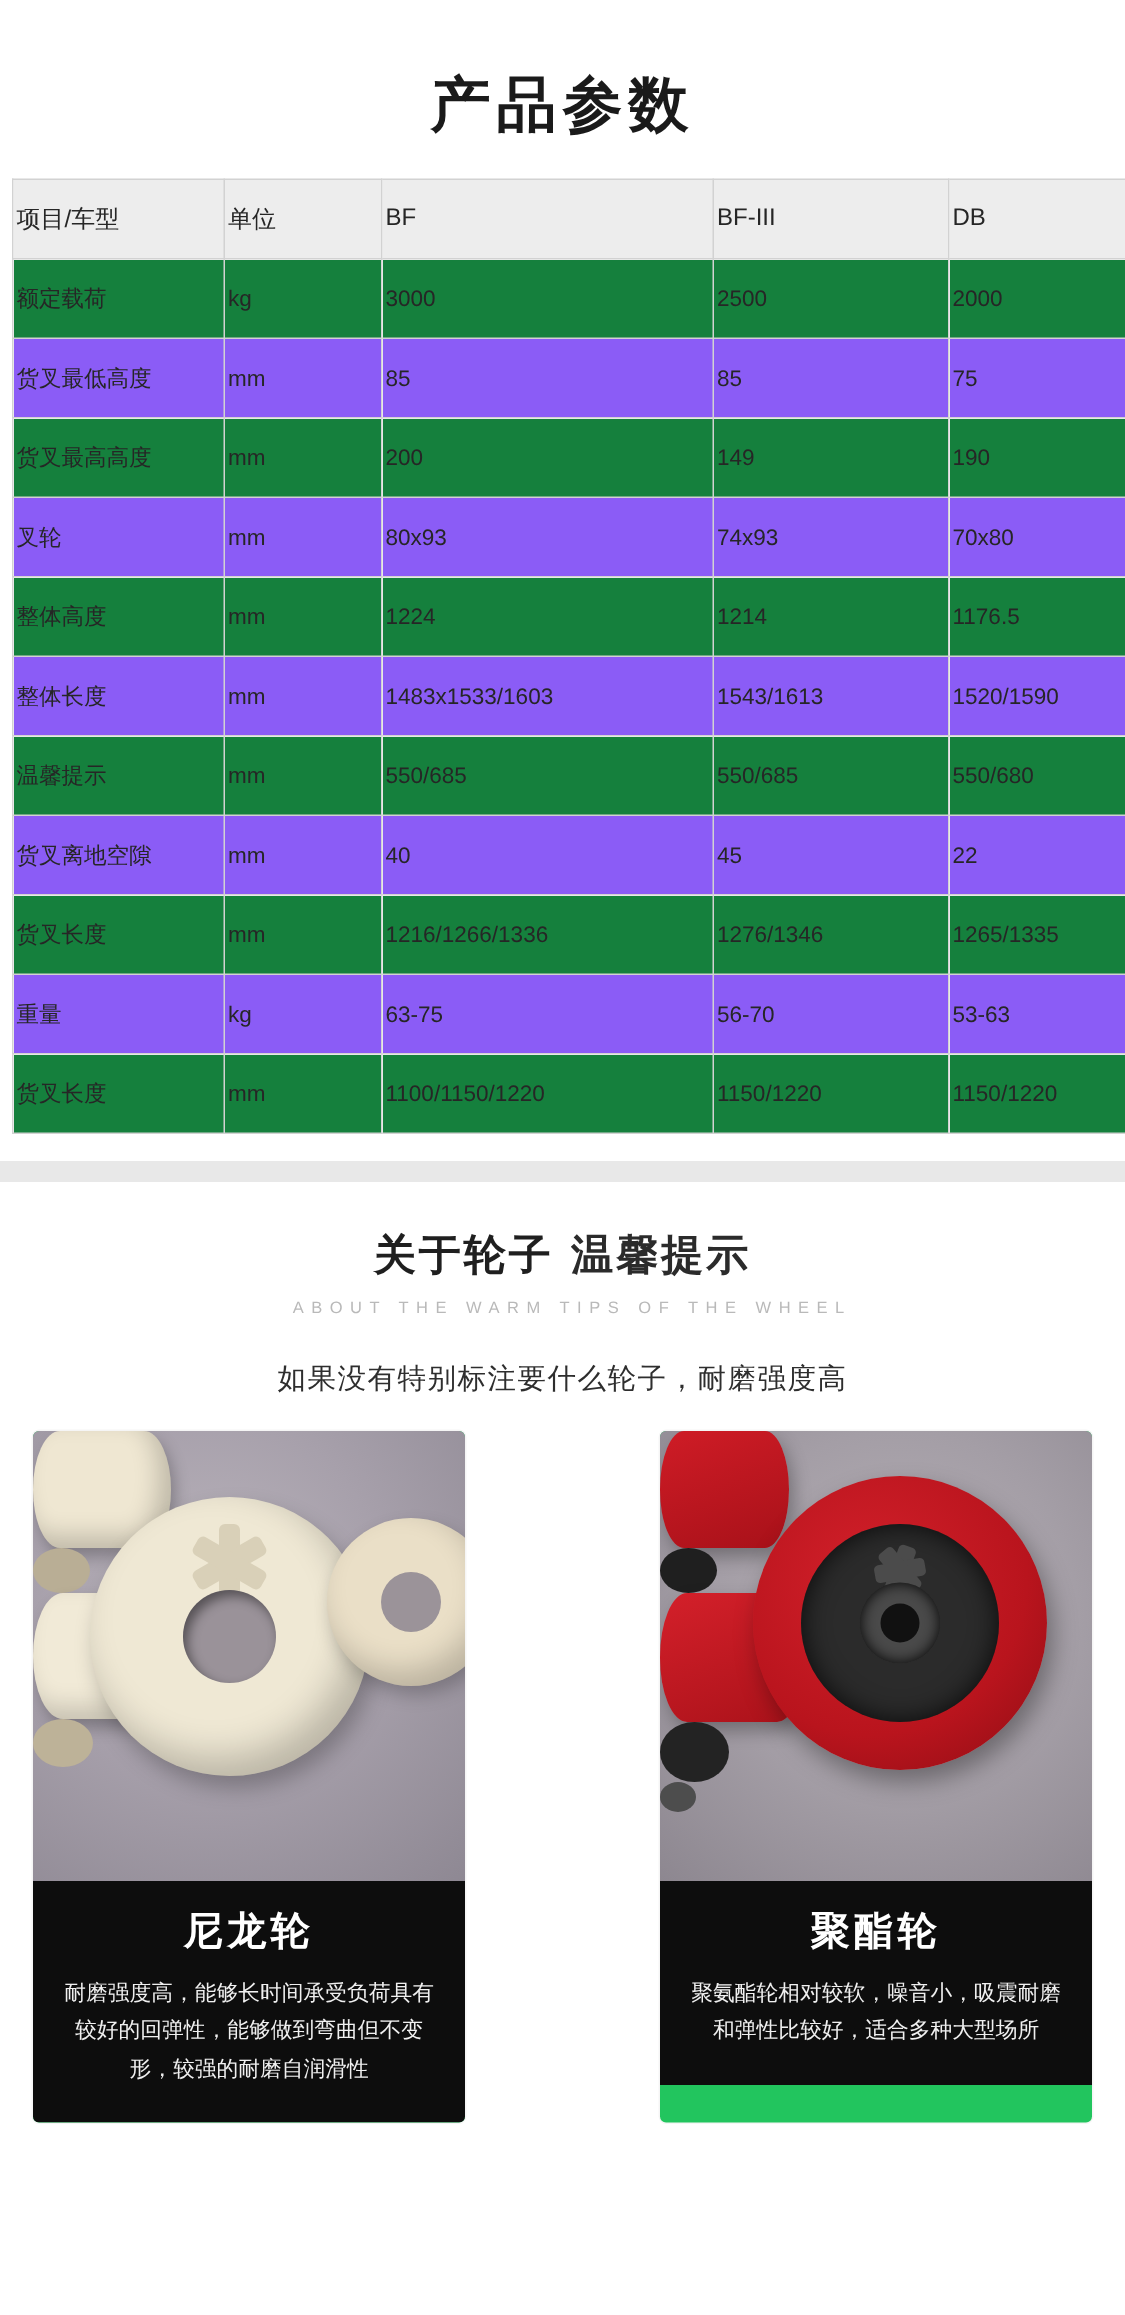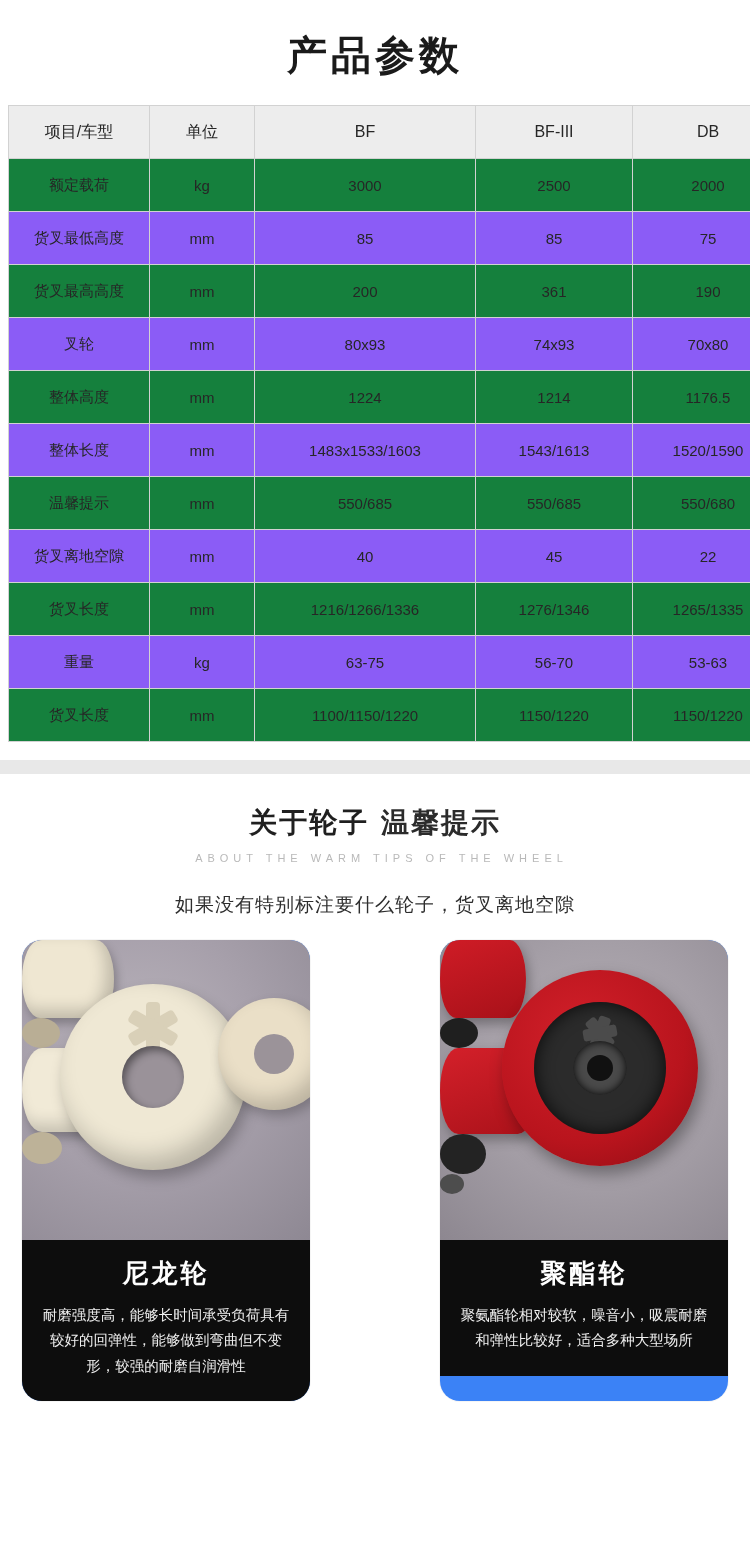--- a/index.html
+++ b/index.html
@@ -18,37 +18,37 @@
     overflow: hidden;
   }
 
   
   .main-title {
     text-align: center;
     font-size: 40px;
     font-weight: bold;
     letter-spacing: 4px;
     color: #1a1a1a;
-    padding: 28px 0 22px 0;
+    padding: 42px 0 22px 0;
     font-family: "DejaVu Sans", "Liberation Sans", sans-serif;
   }
 
   
   .spec-wrap {
     padding: 0 8px;
   }
   table.spec {
     width: 734px;
     border-collapse: collapse;
     table-layout: fixed;
     font-size: 15px;
   }
   table.spec td {
     border: 1px solid #d2d2d2;
-    text-align: center;
+    text-align: left;
     vertical-align: middle;
     height: 52px;
     padding: 0 2px;
     color: #262626;
     white-space: nowrap;
     overflow: hidden;
   }
   table.spec tr.odd td {
     background: #15803d;
   }
@@ -107,23 +107,23 @@
 
   
   .cards {
     display: flex;
     justify-content: space-between;
     padding: 22px 22px 30px 22px;
     box-sizing: border-box;
   }
   .card {
     width: 288px;
-    border-radius: 20px;
+    border-radius: 4px;
     overflow: hidden;
-    background: #3b82f6;
+    background: #22c55e;
     box-shadow: 0 0 0 1px rgba(0,0,0,0.04);
   }
   .photo {
     height: 300px;
     position: relative;
     overflow: hidden;
   }
   .photo.nylon {
     background: radial-gradient(circle at 40% 35%, #b9b3bb 0%, #a7a0ab 45%, #8e8893 100%);
   }
@@ -305,21 +305,21 @@
           <td>货叉最低高度</td>
           <td>mm</td>
           <td>85</td>
           <td>85</td>
           <td>75</td>
         </tr>
         <tr class="odd">
           <td>货叉最高高度</td>
           <td>mm</td>
           <td>200</td>
-          <td>361</td>
+          <td>149</td>
           <td>190</td>
         </tr>
         <tr class="even">
           <td>叉轮</td>
           <td>mm</td>
           <td>80x93</td>
           <td>74x93</td>
           <td>70x80</td>
         </tr>
         <tr class="odd">
@@ -376,21 +376,21 @@
   </div>
 
   <div class="band"></div>
 
   <div class="wheel-section">
     <div class="wheel-heading">
       <span>关于轮子</span>
       <span class="light">温馨提示</span>
     </div>
     <div class="wheel-sub">ABOUT THE WARM TIPS OF THE WHEEL</div>
-    <div class="wheel-note">如果没有特别标注要什么轮子，货叉离地空隙</div>
+    <div class="wheel-note">如果没有特别标注要什么轮子，耐磨强度高</div>
 
     <div class="cards">
 
       <div class="card">
         <div class="photo nylon">
           <div class="ring n-big"></div>
           <div class="n-spoke" style="left:124px; top:62px; transform:rotate(0deg);"></div>
           <div class="n-spoke" style="left:124px; top:62px; transform:rotate(60deg) translate(0,0);"></div>
           <div class="n-spoke" style="left:124px; top:62px; transform:rotate(120deg);"></div>
           <div class="ring n-big-hole"></div>

